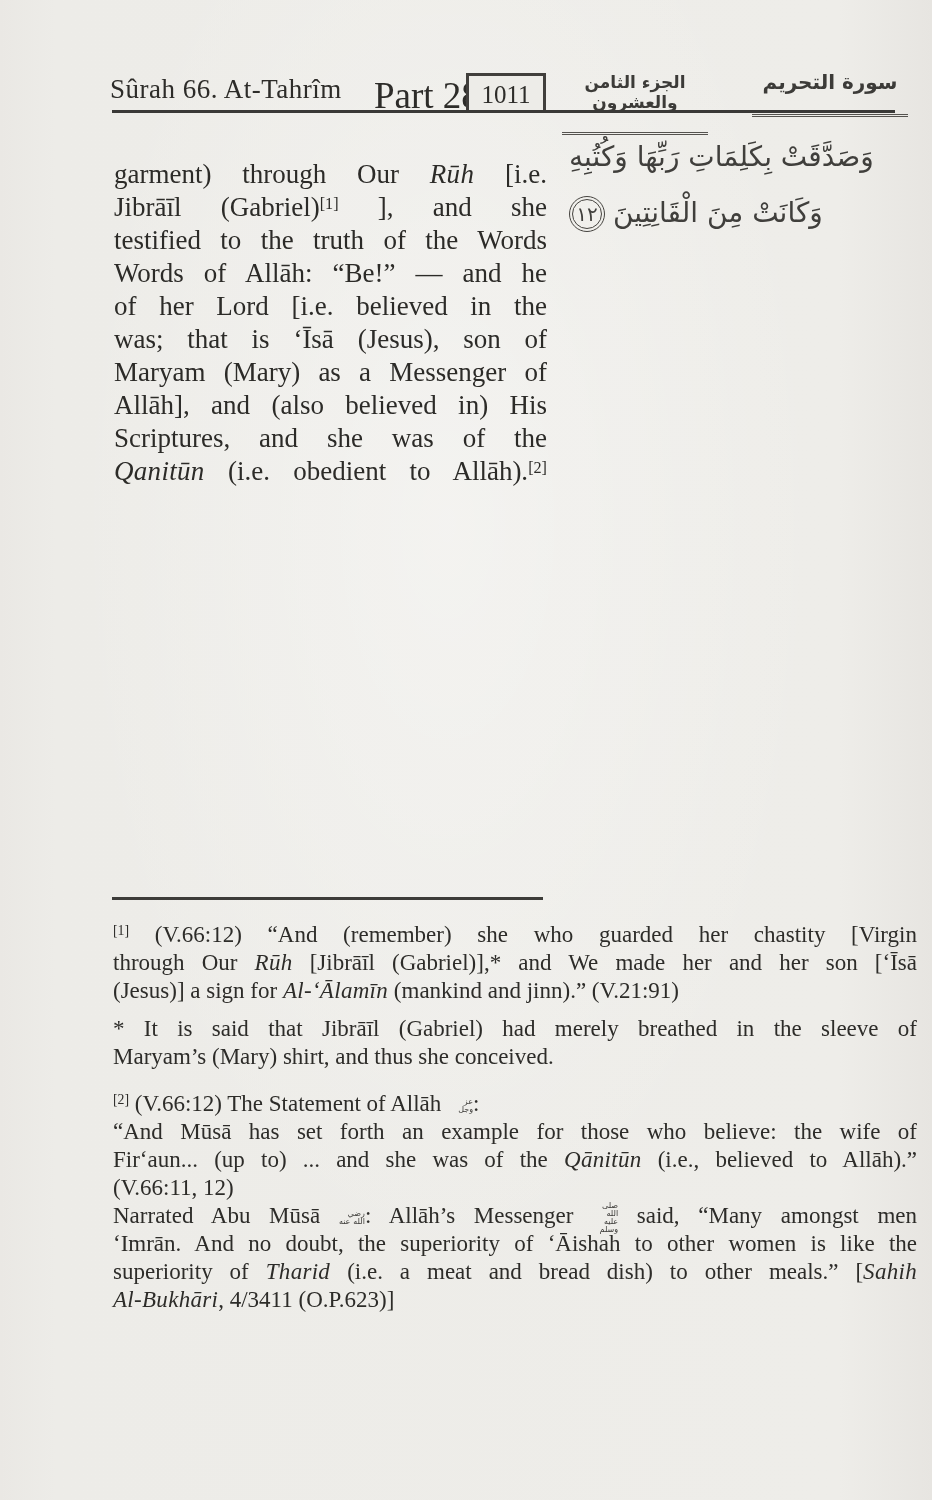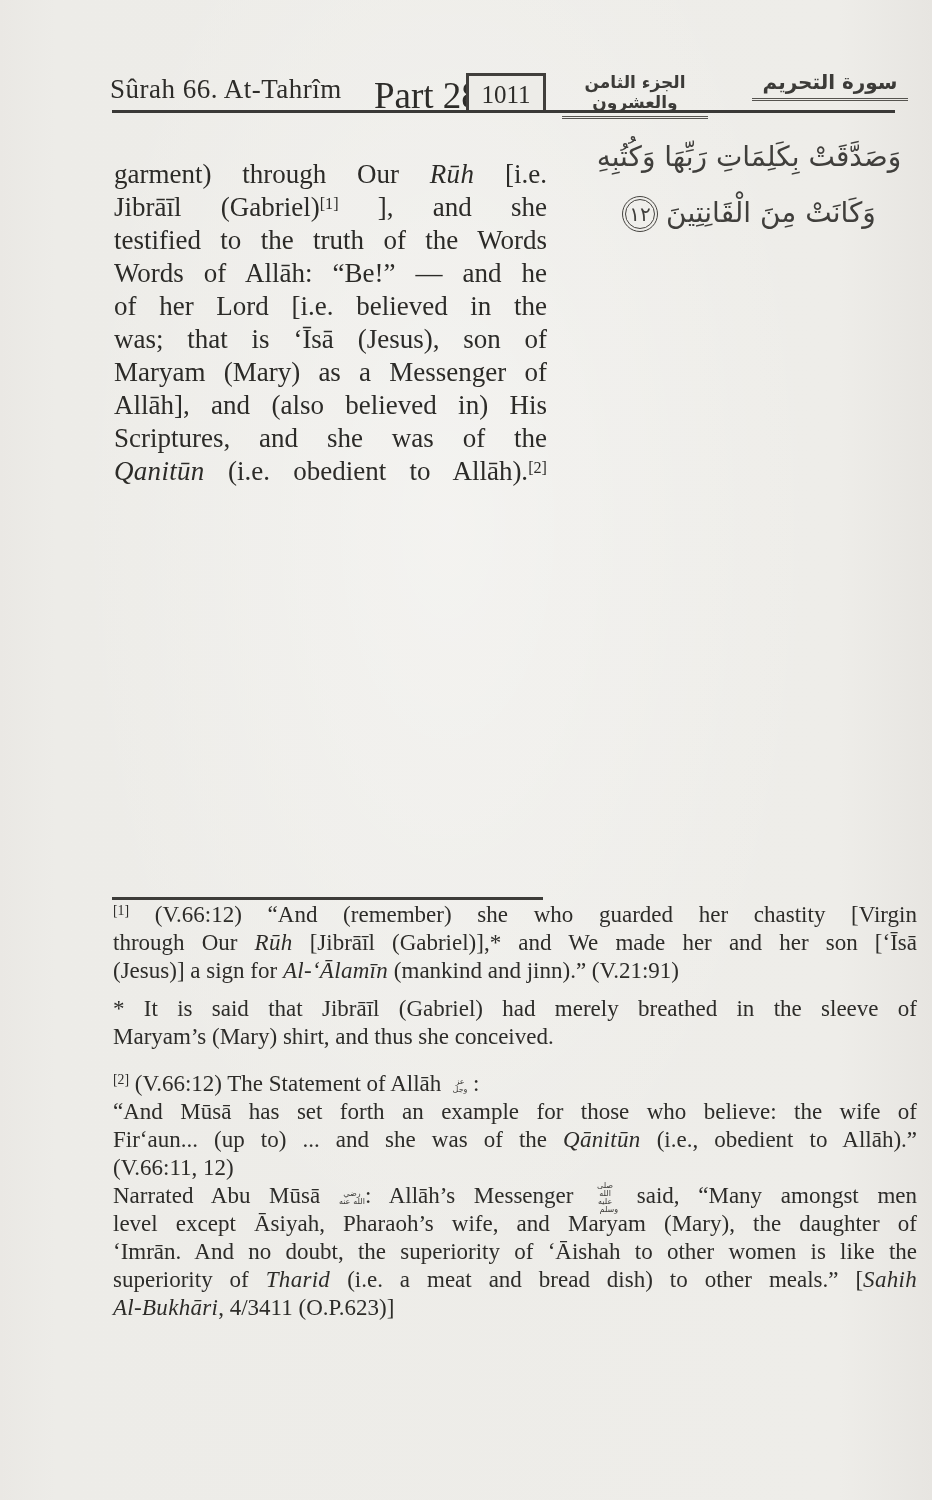--- a/index.html
+++ b/index.html
@@ -19,68 +19,68 @@
   .hdr-part   { position:absolute; left:374px; top:74px; font-size:37px; }
   .pagebox {
     position:absolute; left:466px; top:73px; width:80px; height:40px;
     border:3px solid #413f3c; box-sizing:border-box; background:#edece8;
     display:flex; align-items:center; justify-content:center;
     font-size:25px; padding-top:4px;
   }
   .hdr-ar {
     position:absolute; top:72px; direction:rtl;
     font-family:"DejaVu Sans",sans-serif; font-weight:bold; color:#3c3b38;
-    text-align:center; border-bottom:3px double #55534f; padding-bottom:4px;
+    text-align:center; border-bottom:3px double #55534f; padding-bottom:20px;
   }
   .hdr-juz   { left:562px; width:146px; font-size:17px; }
   .hdr-sname { left:752px; width:156px; font-size:20px; top:70px; }
   .hdr-rule { position:absolute; left:112px; top:110px; width:783px; height:3px; background:#3a3937; }
 
   
   .body-col {
     position:absolute; left:114px; top:158px; width:433px;
     font-size:27px; color:#2c2b28;
   }
   .body-col .tline { height:33px; line-height:33px; }
 
   
   .verse {
     position:absolute; right:3px; top:129px; width:360px;
-    direction:rtl; text-align:center;
+    direction:rtl; text-align:left;
     font-family:"DejaVu Sans",sans-serif;
     font-size:28px; line-height:56px; color:#403f3c; letter-spacing:0px;
   }
   .medallion {
     display:inline-flex; align-items:center; justify-content:center;
     width:36px; height:36px; box-sizing:border-box;
     border:4px double #45433f; border-radius:50%;
     font-size:20px; line-height:1; vertical-align:middle; margin-right:8px;
     background:transparent;
   }
 
   
   .fn-rule { position:absolute; left:112px; top:897px; width:431px; height:2.5px; background:#3d3c39; }
   .footnotes {
-    position:absolute; left:113px; top:901px; width:804px;
+    position:absolute; left:113px; top:921px; width:804px;
     font-size:23px; color:#2d2c29;
   }
   .footnotes .para { margin:0; }
   .footnotes .gap-sm { margin-bottom:10px; }
   .footnotes .gap-md { margin-bottom:19px; }
   .footnotes .tline { height:28px; line-height:28px; }
 
   
   .tline { text-align:left; white-space:nowrap; }
   .tline.just { text-align:justify; text-align-last:justify; white-space:normal; }
   sup { font-size:60%; line-height:0; vertical-align:7px; letter-spacing:0; }
   i { letter-spacing:0.3px; }
   .ar-mark {
     display:inline-block; width:26px; direction:rtl;
     font-family:"DejaVu Sans",sans-serif; font-size:8px; line-height:8px;
-    text-align:center; vertical-align:middle; color:#3b3a37; white-space:normal;
+    text-align:right; vertical-align:middle; color:#3b3a37; white-space:normal;
   }
 </style>
 </head>
 <body>
 
 <div class="page">
 
   <div class="hdr-surah">Sûrah 66. At-Tahrîm</div>
   <div class="hdr-part">Part 28</div>
   <div class="pagebox">
@@ -115,25 +115,24 @@
         <div class="tline just"><span>through Our </span><i>Rūh</i><span> [Jibrāīl (Gabriel)],* and We made her and her son [‘Īsā</span></div>
         <div class="tline"><span>(Jesus)] a sign for </span><i>Al-‘Ālamīn</i><span> (mankind and jinn).” (V.21:91)</span></div>
       </div>
     <div class="para gap-md">
         <div class="tline just"><span>* It is said that Jibrāīl (Gabriel) had merely breathed in the sleeve of</span></div>
         <div class="tline"><span>Maryam’s (Mary) shirt, and thus she conceived.</span></div>
       </div>
     <div class="para">
         <div class="tline"><sup>[2]</sup><span> (V.66:12) The Statement of Allāh </span><span class="ar-mark">عز وجل</span><span>:</span></div>
         <div class="tline just"><span>“And Mūsā has set forth an example for those who believe: the wife of</span></div>
-        <div class="tline just"><span>Fir‘aun... (up to) ... and she was of the </span><i>Qānitūn</i><span> (i.e., obedient to Allāh).”</span></div>
+        <div class="tline just"><span>Fir‘aun... (up to) ... and she was of the </span><i>Qānitūn</i><span> (i.e., believed to Allāh).”</span></div>
         <div class="tline"><span>(V.66:11, 12)</span></div>
       </div>
     <div class="para">
         <div class="tline just"><span>Narrated Abu Mūsā </span><span class="ar-mark">رضي الله عنه</span><span>: Allāh’s Messenger </span><span class="ar-mark">صلى الله عليه وسلم</span><span> said, “Many amongst men</span></div>
-        <div class="tline just"><span>level except Āsiyah, Pharaoh’s wife, and Maryam (Mary), the daughter of</span></div>
         <div class="tline just"><span>‘Imrān. And no doubt, the superiority of ‘Āishah to other women is like the</span></div>
         <div class="tline just"><span>superiority of </span><i>Tharid</i><span> (i.e. a meat and bread dish) to other meals.” [</span><i>Sahih</i></div>
         <div class="tline"><i>Al-Bukhāri</i><span>, 4/3411 (O.P.623)]</span></div>
       </div>
   </div>
 
 </div>
 
 </body></html>

